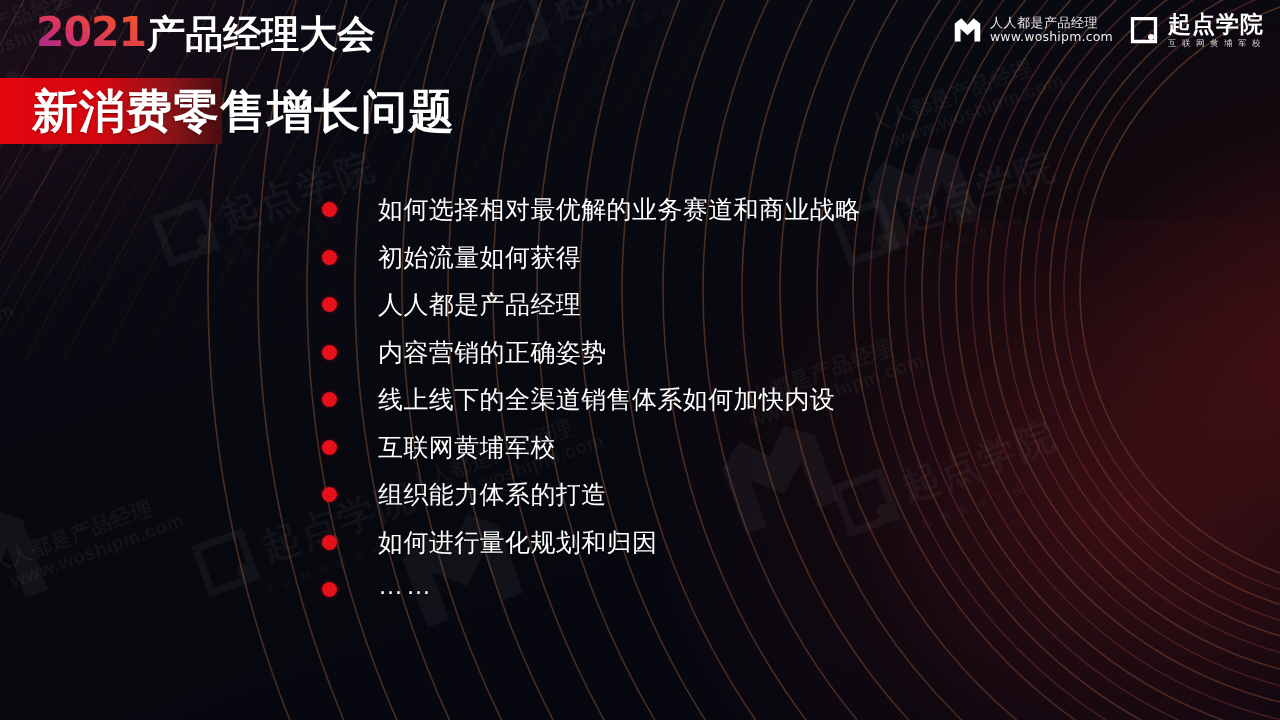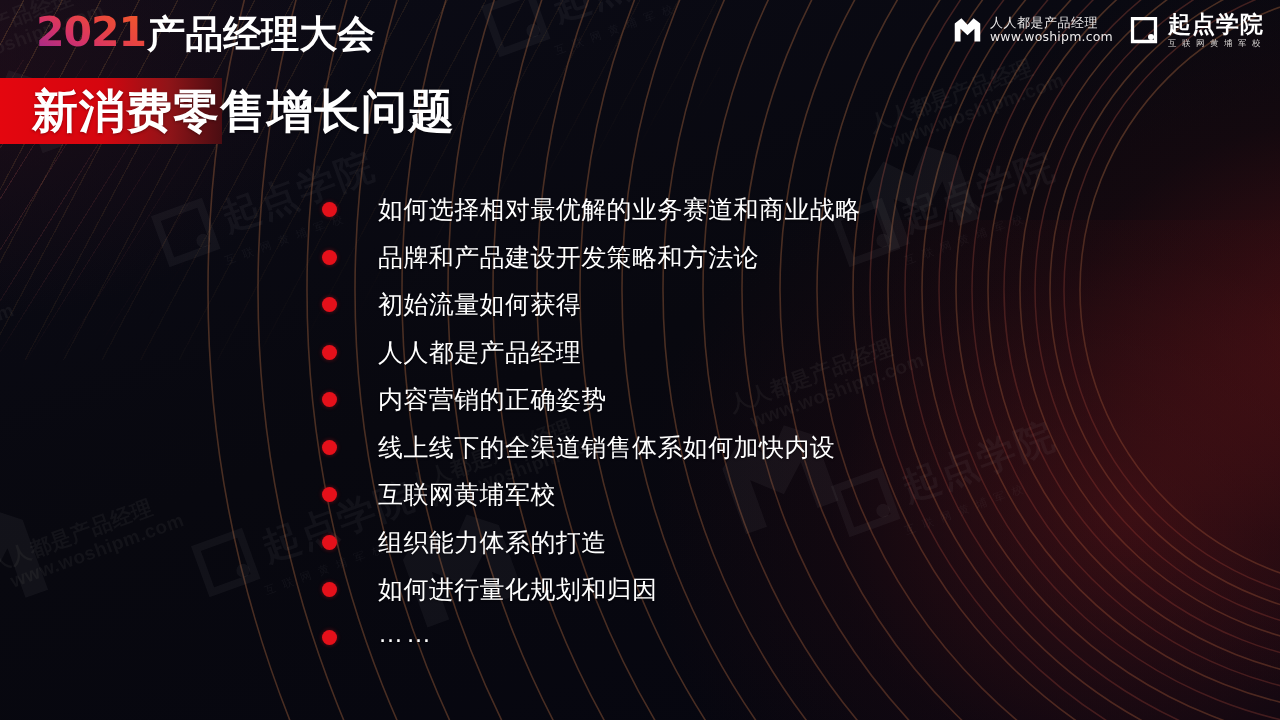--- a/index.html
+++ b/index.html
@@ -355,24 +355,20 @@
   <div class="title-band"></div>
   <div class="title-text">新消费零售增长问题</div>
 
   <div class="bullets">
     <div class="bullet-row">
       <span class="dot"></span>
       <span class="btext">如何选择相对最优解的业务赛道和商业战略</span>
     </div>
     <div class="bullet-row">
       <span class="dot"></span>
-      <span class="btext">品牌和产品建设开发策略和方法论</span>
-    </div>
-    <div class="bullet-row">
-      <span class="dot"></span>
       <span class="btext">初始流量如何获得</span>
     </div>
     <div class="bullet-row">
       <span class="dot"></span>
       <span class="btext">人人都是产品经理</span>
     </div>
     <div class="bullet-row">
       <span class="dot"></span>
       <span class="btext">内容营销的正确姿势</span>
     </div>

